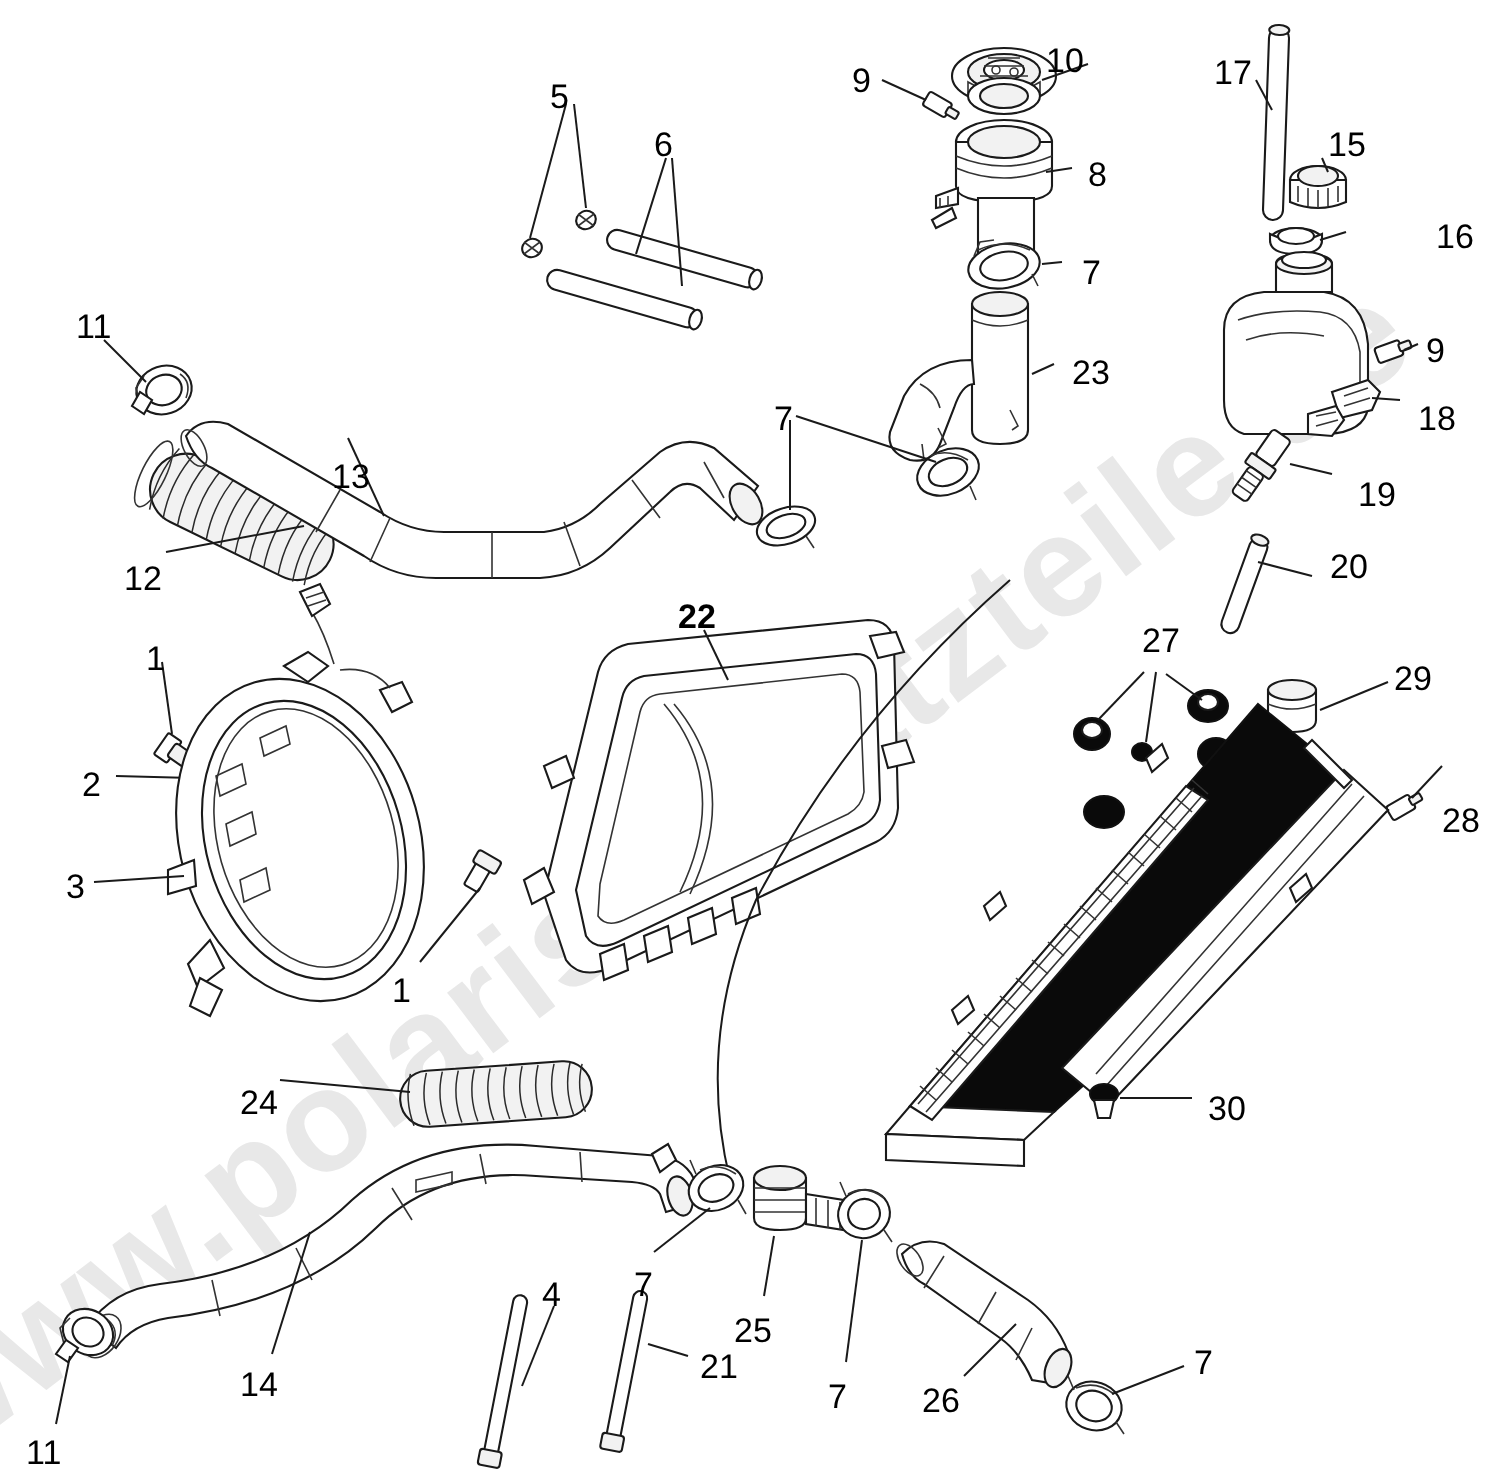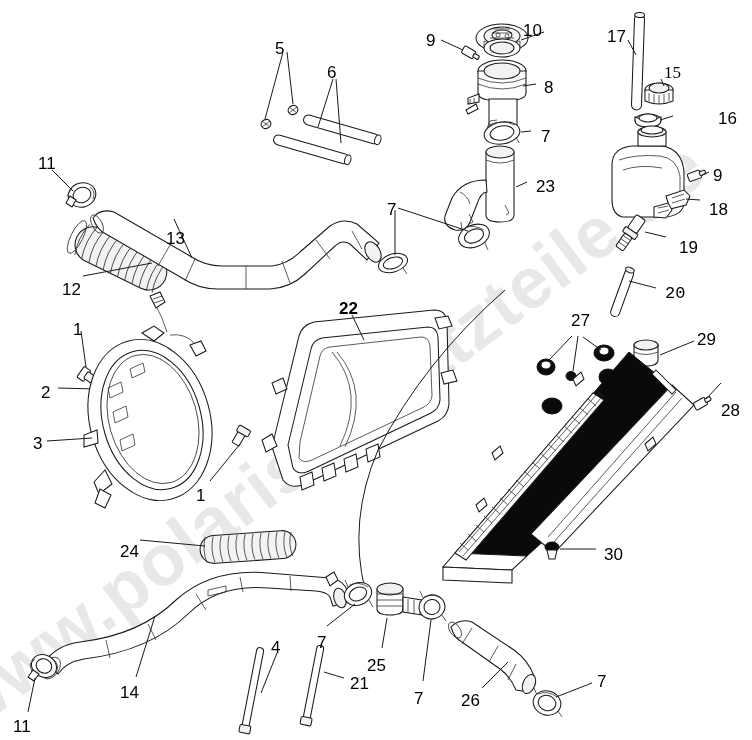--- a/index.html
+++ b/index.html
@@ -513,32 +513,32 @@
     </g>
 
   </svg>
 
   <div class="callout-num" style="left:275px; top:40px;">5</div>
   <div class="callout-num" style="left:327px; top:64px;">6</div>
   <div class="callout-num" style="left:426px; top:32px;">9</div>
   <div class="callout-num" style="left:523px; top:22px;">10</div>
   <div class="callout-num" style="left:607px; top:28px;">17</div>
   <div class="callout-num" style="left:544px; top:79px;">8</div>
-  <div class="callout-num" style="left:664px; top:64px;font-family:Liberation Serif, serif;">15</div>
+  <div class="callout-num" style="left:664px; top:64px;">15</div>
   <div class="callout-num" style="left:718px; top:110px;text-align:center;">16</div>
   <div class="callout-num" style="left:541px; top:128px;">7</div>
   <div class="callout-num" style="left:38px; top:155px;">11</div>
   <div class="callout-num" style="left:713px; top:167px;">9</div>
   <div class="callout-num" style="left:536px; top:178px;">23</div>
   <div class="callout-num" style="left:709px; top:201px;">18</div>
   <div class="callout-num" style="left:166px; top:206px;margin-top:24px;">13</div>
   <div class="callout-num" style="left:387px; top:201px;">7</div>
   <div class="callout-num" style="left:679px; top:239px;">19</div>
   <div class="callout-num" style="left:62px; top:281px;">12</div>
-  <div class="callout-num" style="left:665px; top:285px;font-family:Liberation Mono, monospace;">20</div>
+  <div class="callout-num" style="left:665px; top:275px;">20</div>
   <div class="callout-num" style="left:339px; top:300px;font-weight:bold;">22</div>
   <div class="callout-num" style="left:571px; top:312px;">27</div>
   <div class="callout-num" style="left:73px; top:321px;">1</div>
   <div class="callout-num" style="left:697px; top:331px;">29</div>
   <div class="callout-num" style="left:41px; top:384px;">2</div>
   <div class="callout-num" style="left:721px; top:370px;margin-top:32px;">28</div>
   <div class="callout-num" style="left:33px; top:435px;">3</div>
   <div class="callout-num" style="left:196px; top:487px;">1</div>
   <div class="callout-num" style="left:120px; top:543px;">24</div>
   <div class="callout-num" style="left:604px; top:546px;">30</div>

